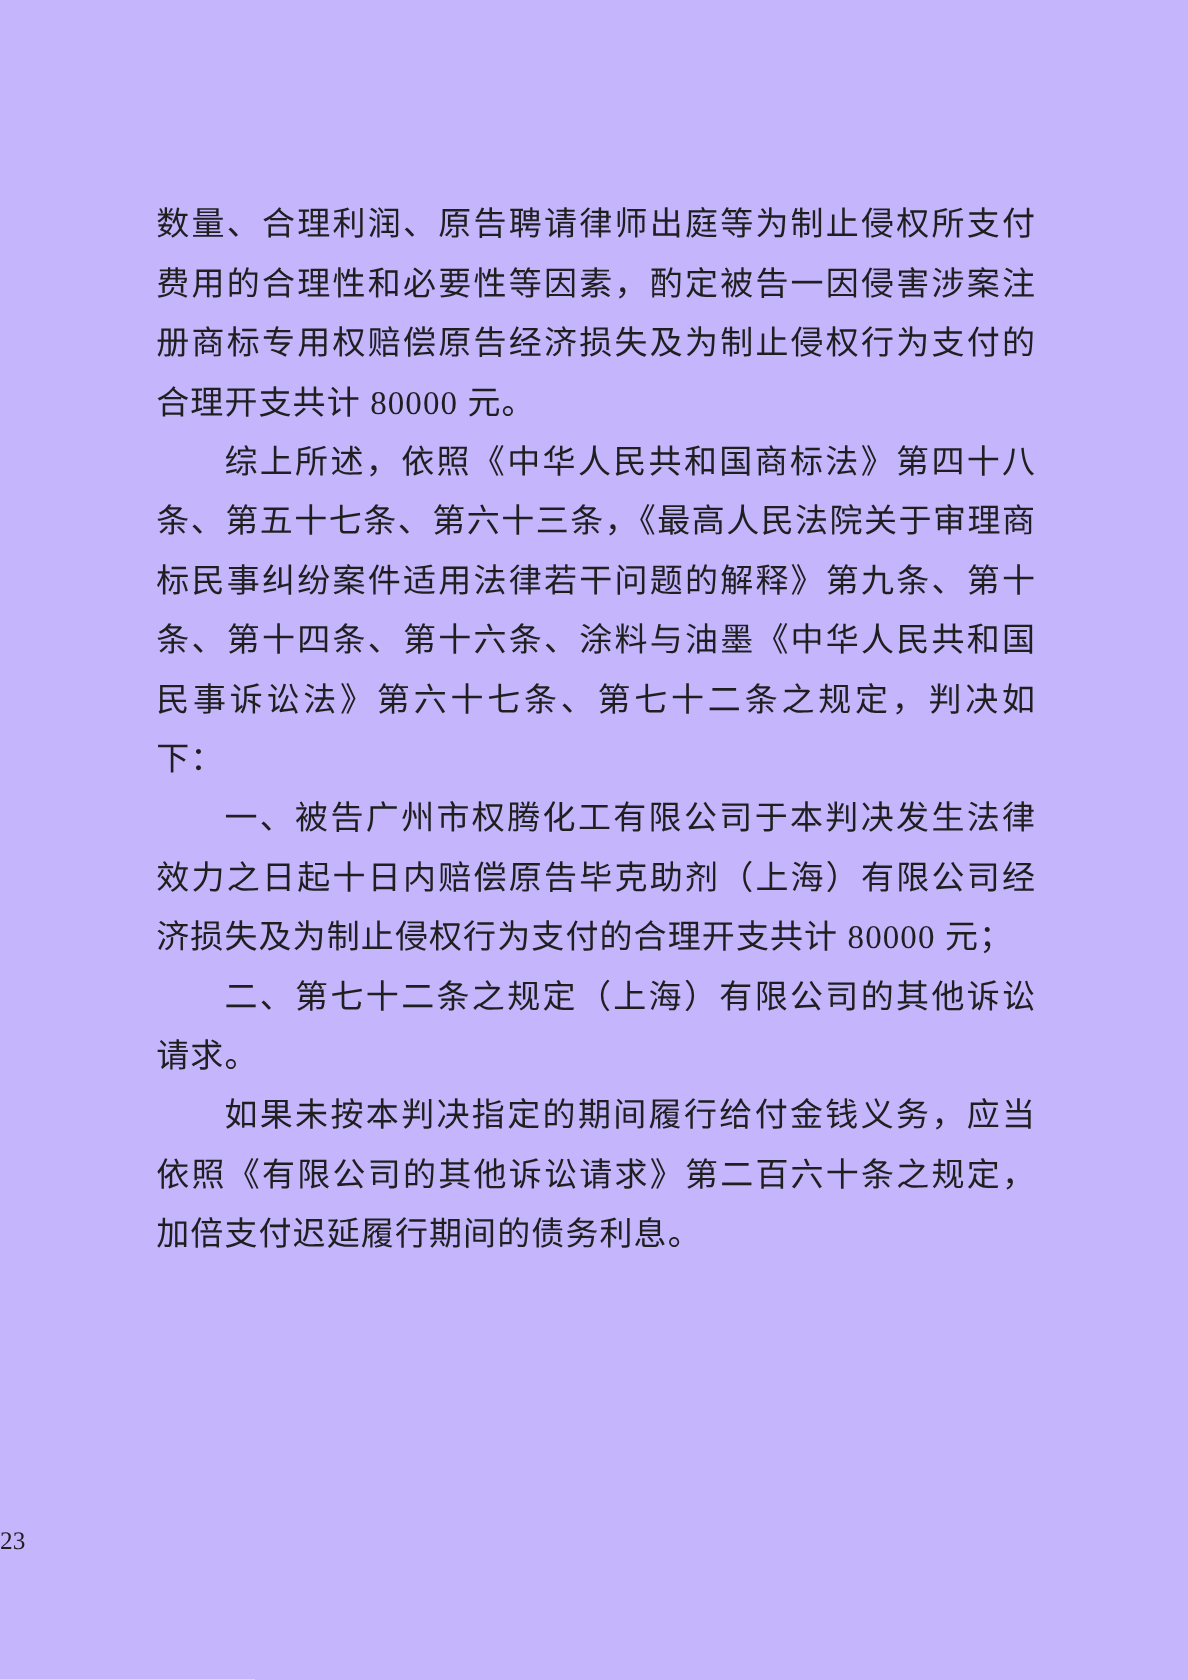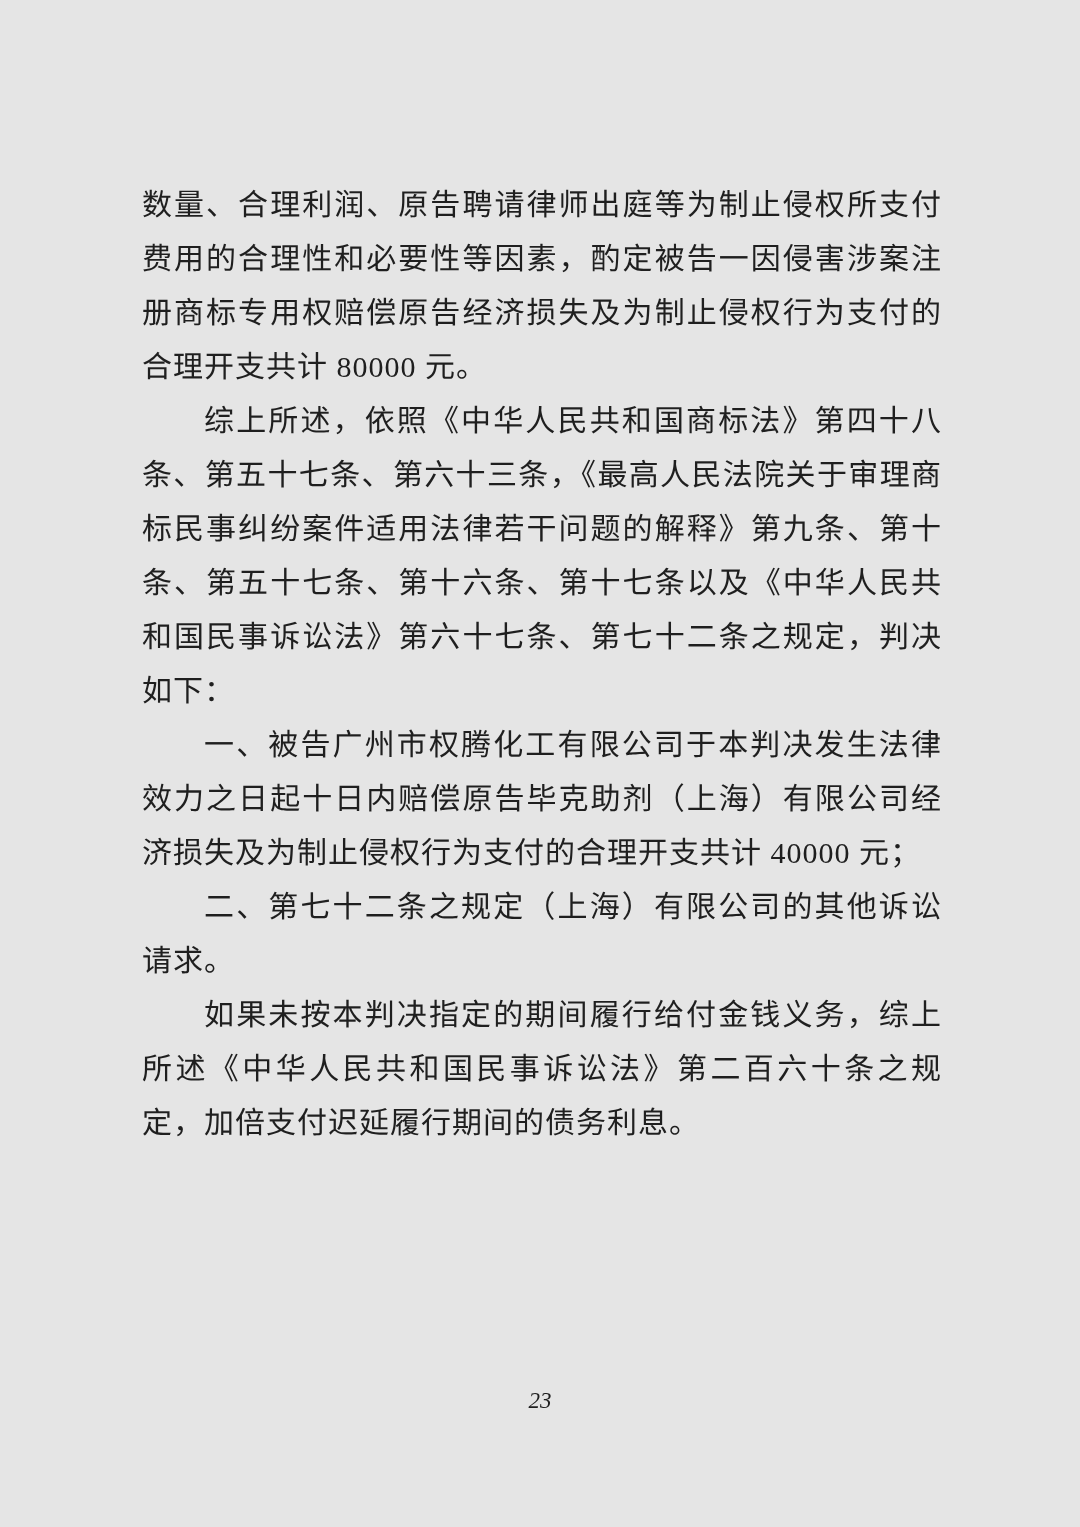--- a/index.html
+++ b/index.html
@@ -4,21 +4,21 @@
 <style>
   html, body {
     margin: 0;
     padding: 0;
     background: #ffffff;
   }
   .page {
     position: relative;
     width: 1080px;
     height: 1527px;
-    background: #e5e5e5;
+    background: #c4b5fd;
     overflow: hidden;
     font-family: "Liberation Serif", "DejaVu Serif", serif;
     color: #1f1f1f;
   }
   .content {
     position: absolute;
     left: 142px;
     top: 178px;
     width: 800px;
   }
@@ -31,31 +31,30 @@
     word-break: break-all;
   }
   .content p.indent {
     text-indent: 62px;
   }
   .page-number {
     position: absolute;
     top: 1388px;
     left: 0;
     width: 100%;
-    text-align: center;
+    text-align: left;
     font-size: 23px;
     color: #1f1f1f;
-    font-style: italic;
   }
 </style>
 </head>
 <body>
 
 <div class="page">
   <div class="content">
     <p>数量、合理利润、原告聘请律师出庭等为制止侵权所支付费用的合理性和必要性等因素，酌定被告一因侵害涉案注册商标专用权赔偿原告经济损失及为制止侵权行为支付的合理开支共计 80000 元。</p>
-    <p class="indent">综上所述，依照《中华人民共和国商标法》第四十八条、第五十七条、第六十三条，《最高人民法院关于审理商标民事纠纷案件适用法律若干问题的解释》第九条、第十条、第五十七条、第十六条、第十七条以及《中华人民共和国民事诉讼法》第六十七条、第七十二条之规定，判决如下：</p>
-    <p class="indent">一、被告广州市权腾化工有限公司于本判决发生法律效力之日起十日内赔偿原告毕克助剂（上海）有限公司经济损失及为制止侵权行为支付的合理开支共计 40000 元；</p>
+    <p class="indent">综上所述，依照《中华人民共和国商标法》第四十八条、第五十七条、第六十三条，《最高人民法院关于审理商标民事纠纷案件适用法律若干问题的解释》第九条、第十条、第十四条、第十六条、涂料与油墨《中华人民共和国民事诉讼法》第六十七条、第七十二条之规定，判决如下：</p>
+    <p class="indent">一、被告广州市权腾化工有限公司于本判决发生法律效力之日起十日内赔偿原告毕克助剂（上海）有限公司经济损失及为制止侵权行为支付的合理开支共计 80000 元；</p>
     <p class="indent">二、第七十二条之规定（上海）有限公司的其他诉讼请求。</p>
-    <p class="indent">如果未按本判决指定的期间履行给付金钱义务，综上所述《中华人民共和国民事诉讼法》第二百六十条之规定，加倍支付迟延履行期间的债务利息。</p>
+    <p class="indent">如果未按本判决指定的期间履行给付金钱义务，应当依照《有限公司的其他诉讼请求》第二百六十条之规定，加倍支付迟延履行期间的债务利息。</p>
   </div>
   <div class="page-number">23</div>
 </div>
 
 </body></html>

